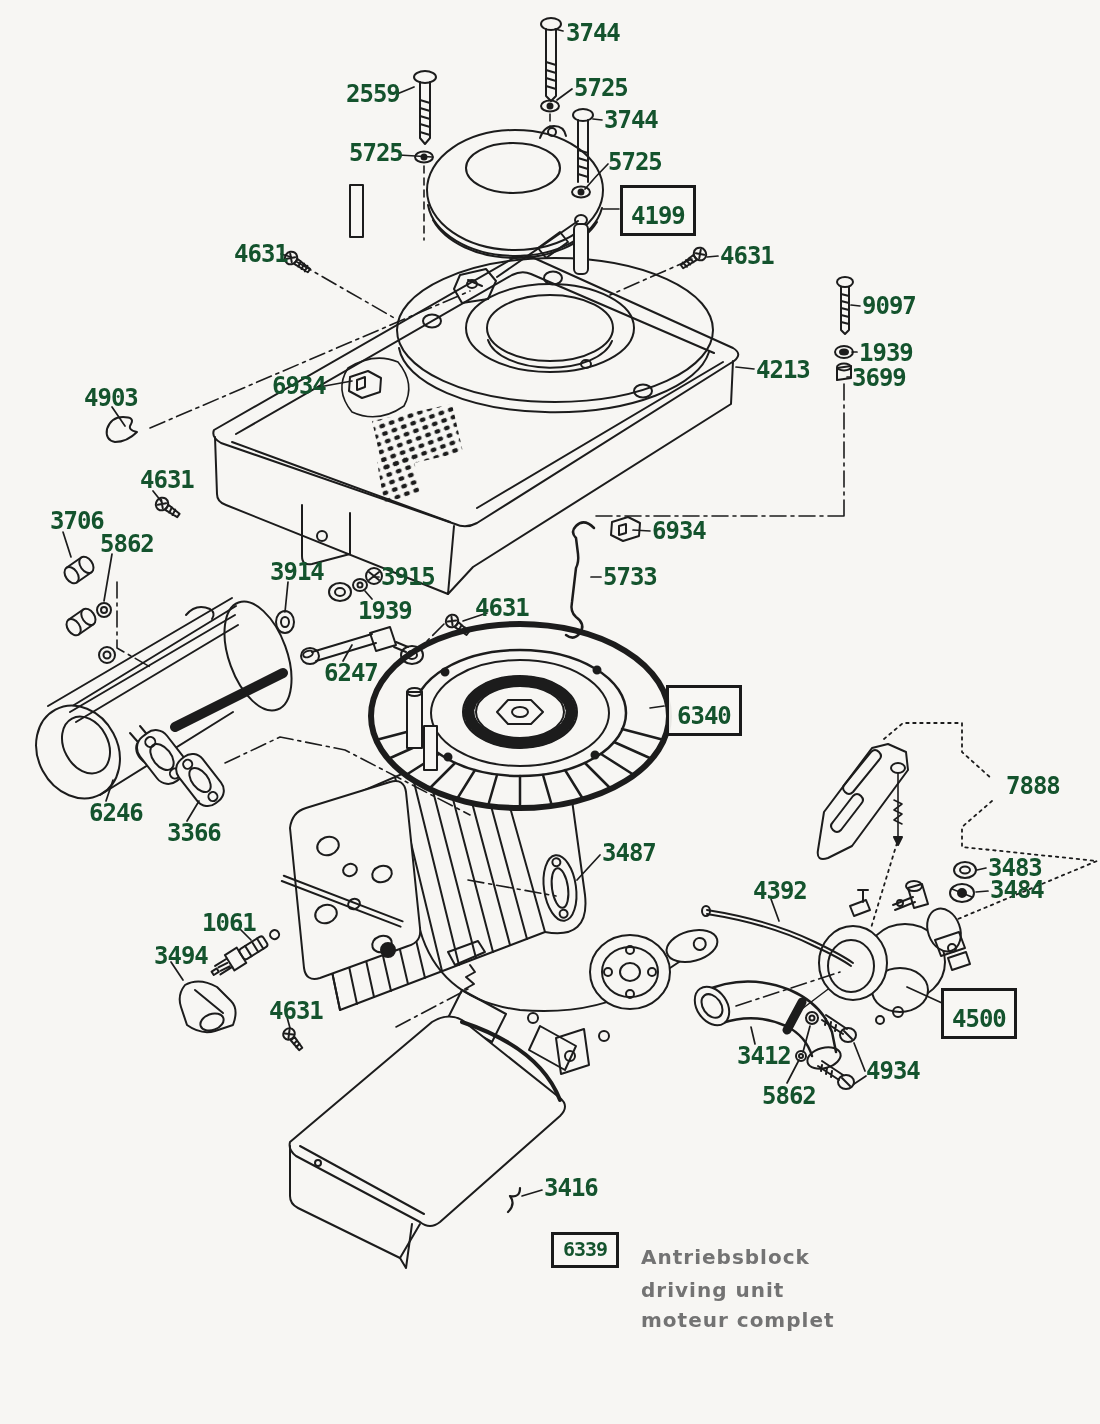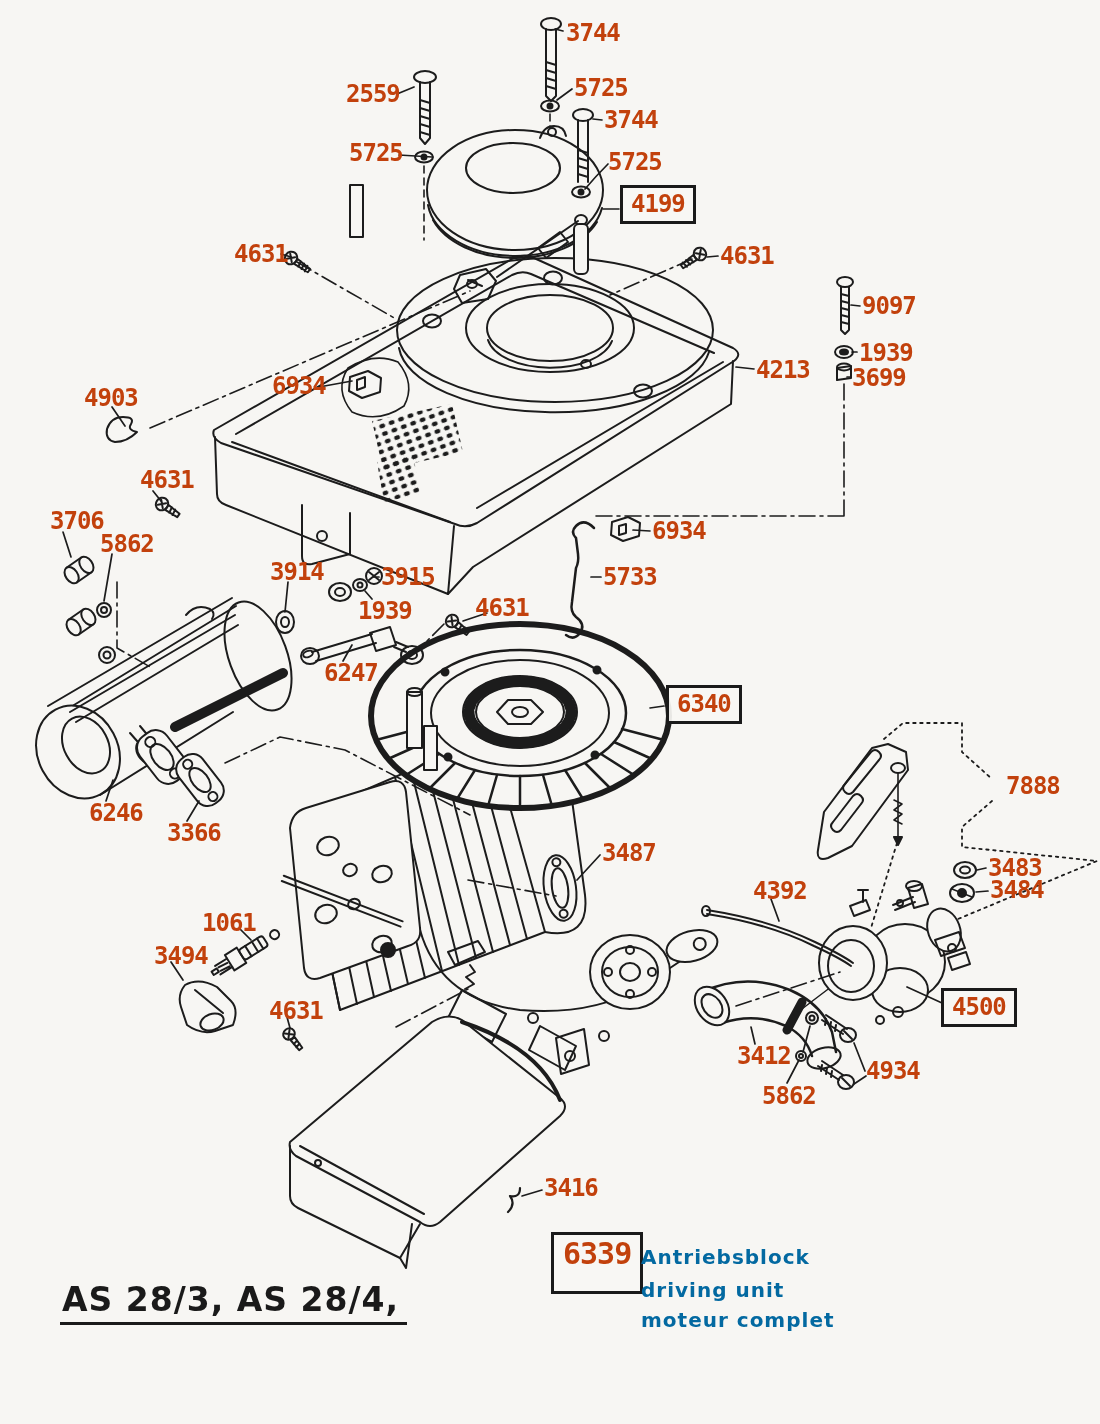--- a/index.html
+++ b/index.html
@@ -1,23 +1,23 @@
 <!DOCTYPE html>
 <html><head>
 <meta charset="utf-8">
 <style>
   html,body{margin:0;padding:0;background:#e8e8e6;}
   .stage{position:relative;width:1100px;height:1424px;margin:0 auto;background:#f7f6f3;overflow:hidden;
          font-family:"DejaVu Sans",sans-serif;}
   svg.art{position:absolute;left:0;top:0;width:1100px;height:1424px;}
-  .lbl{position:absolute;font:700 24px/1 "DejaVu Sans Mono",monospace;color:#c2410c;
+  .lbl{position:absolute;font:700 24px/1 "DejaVu Sans Mono",monospace;color:#14532d;
        letter-spacing:-1px;white-space:nowrap;}
-  .lbl.boxed{border:3px solid #1a1a1a;padding:4px 8px 5px;background:rgba(247,246,243,.93);}
-  .lbl.legend-ref{font-size:30px;padding:4px 9px 22px;}
-  .legend-line{position:absolute;font:700 20px/1 "DejaVu Sans",sans-serif;color:#0369a1;letter-spacing:1px;white-space:nowrap;}
+  .lbl.boxed{border:3px solid #1a1a1a;padding:16px 8px 5px;background:rgba(247,246,243,.93);}
+  .lbl.legend-ref{font-size:20px;padding:4px 9px 6px;}
+  .legend-line{position:absolute;font:700 20px/1 "DejaVu Sans",sans-serif;color:#737373;letter-spacing:1px;white-space:nowrap;}
   .model-line{position:absolute;font:700 33px/1 "DejaVu Sans",sans-serif;color:#1a1a1a;letter-spacing:1px;
               border-bottom:3px solid #1a1a1a;padding:0 8px 6px 2px;white-space:nowrap;}
 </style>
 </head>
 <body>
 
 <div class="stage">
 
 <svg class="art" viewBox="0 0 1100 1424">
   <defs>
@@ -457,15 +457,14 @@
 <div class="lbl" style="left:737px;top:1044px">3412</div>
 <div class="lbl" style="left:762px;top:1084px">5862</div>
 <div class="lbl" style="left:866px;top:1059px">4934</div>
 <div class="lbl" style="left:544px;top:1176px">3416</div>
 
 <div class="lbl boxed legend-ref" style="left:551px;top:1232px">6339</div>
 <div class="legend-line" style="left:641px;top:1247px">Antriebsblock</div>
 <div class="legend-line" style="left:641px;top:1280px">driving unit</div>
 <div class="legend-line" style="left:641px;top:1310px">moteur complet</div>
 
-<div class="model-line" style="left:60px;top:1283px">AS 28/3, AS 28/4,</div>
 
 </div>
 
 </body></html>

